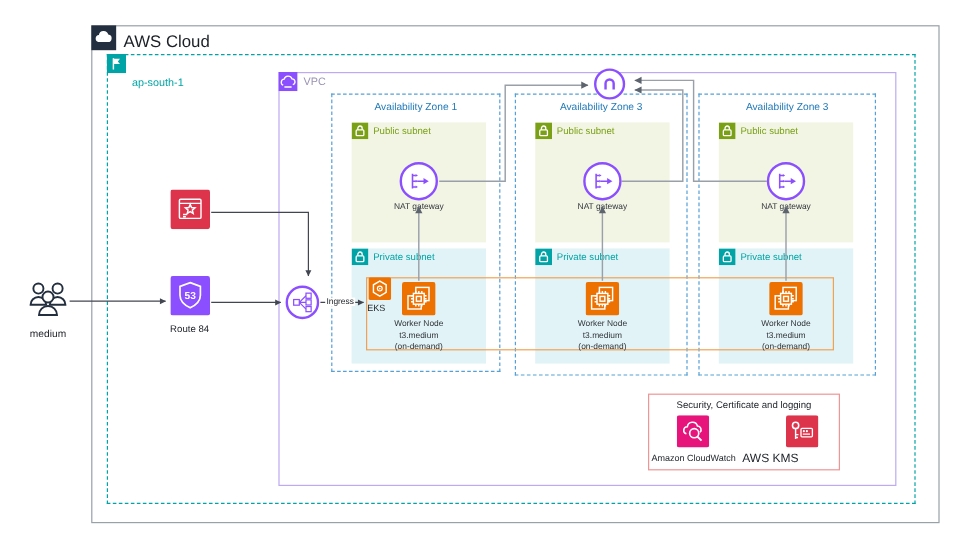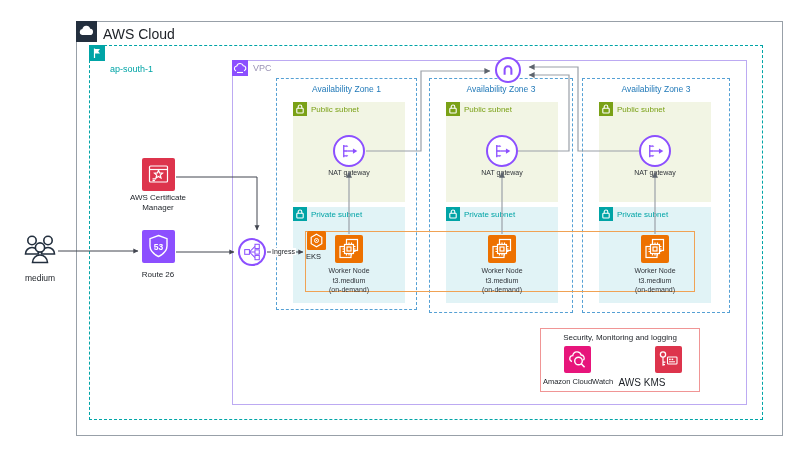--- a/index.html
+++ b/index.html
@@ -131,45 +131,44 @@
     <svg width="33" height="33">
         <rect width="33" height="33" rx="2" fill="#DD344C"></rect>
       <g stroke="#fff" stroke-width="1.2" fill="none">
         <rect x="7.5" y="8" width="18" height="16" rx="1"></rect>
         <path d="M7.5 11.5 H25.5"></path>
         <polygon points="16.5,12.3 17.6,14.9 20.5,15.2 18.3,17.1 19,19.9 16.5,18.4 14,19.9 14.7,17.1 12.5,15.2 15.4,14.9"></polygon>
         <path d="M10.5 20.8 h3.6 M10.5 22.6 h2.4"></path>
       </g>
       </svg>
   </div>
-  <div class="lbl t-dark ctr" style="left:117px;top:193px;width:82px;font-size:8px;line-height:10px;">AWS Certificate Manager</div>
 
   <div class="icon-sq" style="left:142px;top:230px;">
     <svg width="33" height="33">
         <rect width="33" height="33" rx="2" fill="#8C4FFF"></rect>
       <path d="M16.5 5.5 l8.5 3.2 v7.3 c0 5.5-5 8.8-8.5 10.5 c-3.5-1.7-8.5-5-8.5-10.5 v-7.3 z" stroke="#fff" stroke-width="1.4" fill="none"></path>
       <text x="16.5" y="19.5" text-anchor="middle" font-family="Liberation Sans,sans-serif" font-size="8.5" font-weight="bold" fill="#fff">53</text>
       </svg>
   </div>
-  <div class="lbl t-dark ctr" style="left:122px;top:270px;width:72px;font-size:8px;">Route 26</div>
+  <div class="lbl t-dark ctr" style="left:122px;top:270px;width:72px;font-size:8px;">Route 84</div>
 
   <div class="circ" style="left:238px;top:238px;width:28px;height:28px;">
     <svg width="24" height="24" viewBox="0 0 28 28">
       <g stroke="#8C4FFF" stroke-width="1.2" fill="none">
         <path d="M11 14 L17.5 7.5 M11 14 H17.5 M11 14 L17.5 20.5"></path>
         <rect x="5.5" y="11.2" width="5.5" height="5.5" fill="#fff"></rect>
         <rect x="17.5" y="5" width="5" height="5" fill="#fff"></rect>
         <rect x="17.5" y="11.5" width="5" height="5" fill="#fff"></rect>
         <rect x="17.5" y="18" width="5" height="5" fill="#fff"></rect>
       </g>
       </svg>
   </div>
   <div class="ingress" style="left:271px;top:248px;">Ingress</div>
 
-  <div class="lbl t-dark ctr" style="left:540px;top:333px;width:160px;font-size:8px;">Security, Monitoring and logging</div>
+  <div class="lbl t-dark ctr" style="left:540px;top:333px;width:160px;font-size:8px;">Security, Certificate and logging</div>
   <div class="icon-sq" style="left:564px;top:346px;">
     <svg width="27" height="27">
         <rect width="27" height="27" rx="2" fill="#E7157B"></rect>
       <g stroke="#fff" fill="none">
         <path stroke-width="1.3" d="M8 15.5 a3 3 0 0 1 .8-5.9 4.3 4.3 0 0 1 8.4-.6 3.1 3.1 0 0 1 2.2 5.2"></path>
         <circle cx="14.5" cy="15" r="3.8" stroke-width="1.4"></circle>
         <path d="M17.2 17.8 L20.6 21.2" stroke-width="1.6"></path>
       </g>
       </svg>
   </div>

